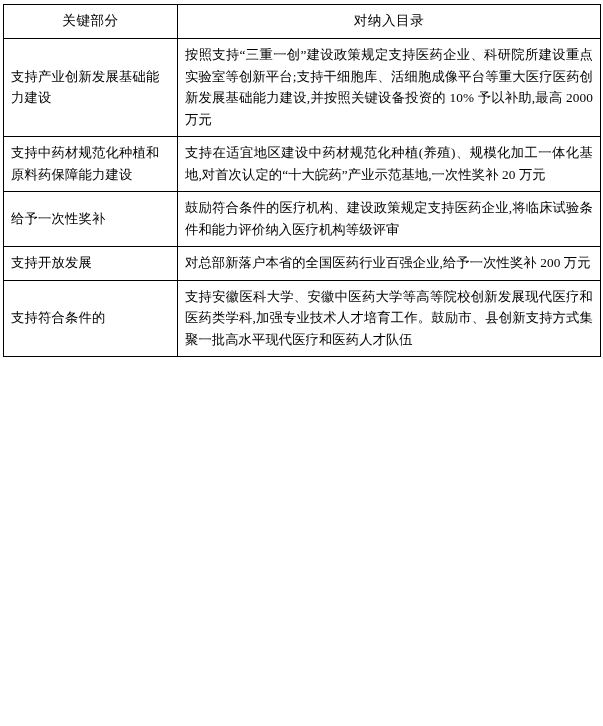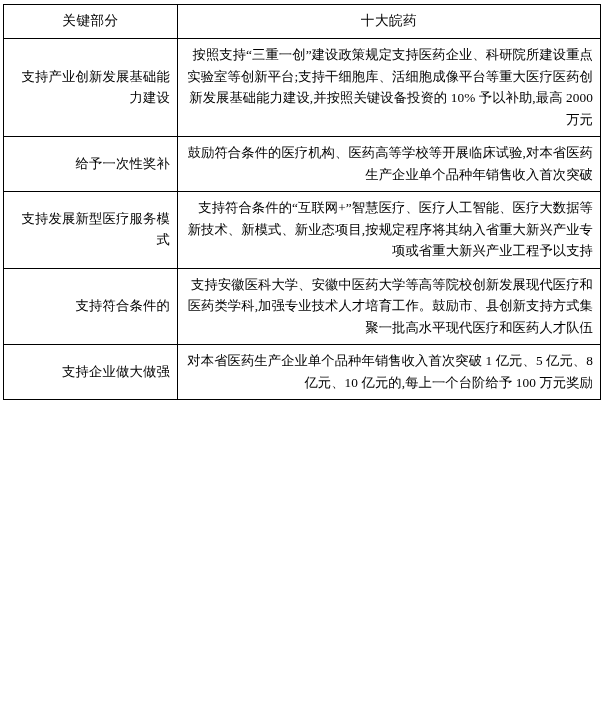--- a/index.html
+++ b/index.html
@@ -28,21 +28,20 @@
     font-size: 13.3px;
   }
   table.policy-table col.col-key { width: 174px; }
   table.policy-table col.col-content { width: 423px; }
 
   table.policy-table th,
   table.policy-table td {
     border: 1px solid #000000;
     vertical-align: middle;
     padding: 5px 7px 6px 7px;
-    text-align: right;
   }
   table.policy-table thead th {
     text-align: center;
     font-weight: normal;
     font-size: 13.6px;
     padding: 7px 6px 8px 6px;
     letter-spacing: 0.5px;
   }
   td.key-cell {
     text-align: left;
@@ -65,39 +64,39 @@
 
 <div class="page">
   <table class="policy-table">
     <colgroup>
       <col class="col-key">
       <col class="col-content">
     </colgroup>
     <thead>
       <tr>
         <th>关键部分</th>
-        <th>十大皖药</th>
+        <th>对纳入目录</th>
       </tr>
     </thead>
     <tbody>
       <tr>
         <td class="key-cell">支持产业创新发展基础能力建设</td>
         <td class="content-cell">按照支持“三重一创”建设政策规定支持医药企业、科研院所建设重点实验室等创新平台;支持干细胞库、活细胞成像平台等重大医疗医药创新发展基础能力建设,并按照关键设备投资的 10% 予以补助,最高 2000 万元</td>
       </tr>
       <tr>
-        <td class="key-cell">给予一次性奖补</td>
-        <td class="content-cell">鼓励符合条件的医疗机构、医药高等学校等开展临床试验,对本省医药生产企业单个品种年销售收入首次突破</td>
+        <td class="key-cell">支持中药材规范化种植和原料药保障能力建设</td>
+        <td class="content-cell">支持在适宜地区建设中药材规范化种植(养殖)、规模化加工一体化基地,对首次认定的“十大皖药”产业示范基地,一次性奖补 20 万元</td>
       </tr>
       <tr>
-        <td class="key-cell">支持发展新型医疗服务模式</td>
-        <td class="content-cell">支持符合条件的“互联网+”智慧医疗、医疗人工智能、医疗大数据等新技术、新模式、新业态项目,按规定程序将其纳入省重大新兴产业专项或省重大新兴产业工程予以支持</td>
+        <td class="key-cell">给予一次性奖补</td>
+        <td class="content-cell">鼓励符合条件的医疗机构、建设政策规定支持医药企业,将临床试验条件和能力评价纳入医疗机构等级评审</td>
+      </tr>
+      <tr>
+        <td class="key-cell">支持开放发展</td>
+        <td class="content-cell">对总部新落户本省的全国医药行业百强企业,给予一次性奖补 200 万元</td>
       </tr>
       <tr>
         <td class="key-cell">支持符合条件的</td>
         <td class="content-cell">支持安徽医科大学、安徽中医药大学等高等院校创新发展现代医疗和医药类学科,加强专业技术人才培育工作。鼓励市、县创新支持方式集聚一批高水平现代医疗和医药人才队伍</td>
-      </tr>
-      <tr>
-        <td class="key-cell">支持企业做大做强</td>
-        <td class="content-cell">对本省医药生产企业单个品种年销售收入首次突破 1 亿元、5 亿元、8 亿元、10 亿元的,每上一个台阶给予 100 万元奖励</td>
       </tr>
     </tbody>
   </table>
 </div>
 
 </body></html>

